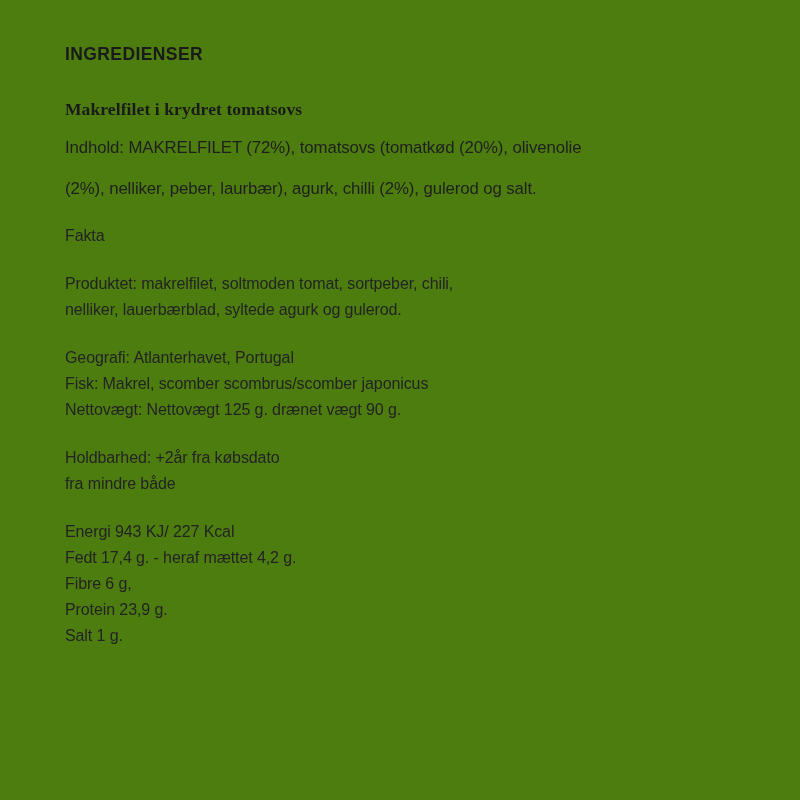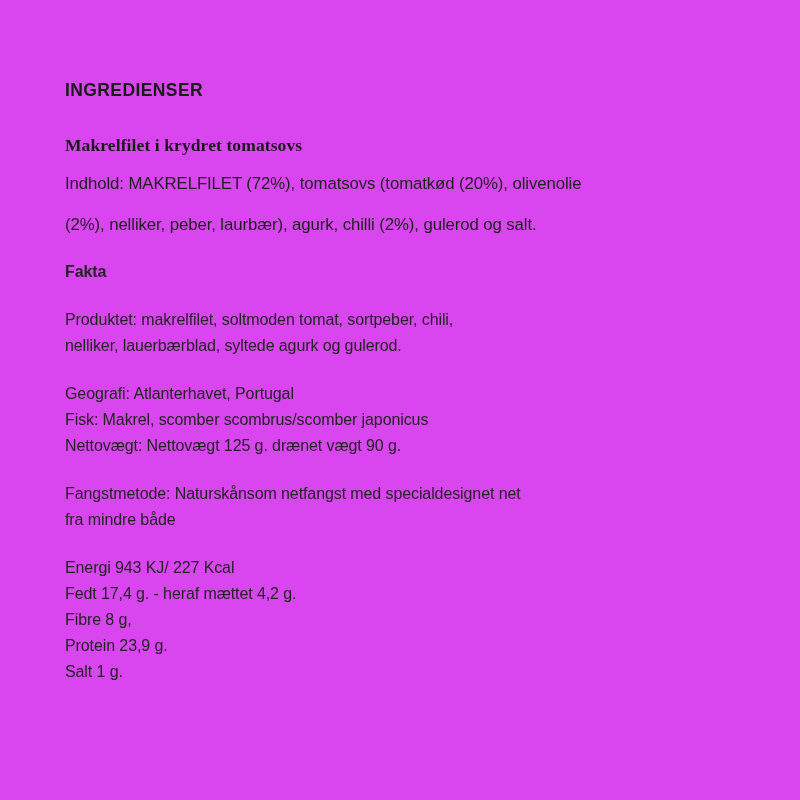--- a/index.html
+++ b/index.html
@@ -8,23 +8,23 @@
     background: #ffffff;
     width: 800px;
     height: 800px;
     overflow: hidden;
     font-family: "Liberation Sans", "DejaVu Sans", sans-serif;
   }
   .page {
     position: relative;
     width: 800px;
     height: 800px;
-    background: #d946ef;
+    background: #4d7c0f;
     box-sizing: border-box;
-    padding: 80px 64px 0 65px;
+    padding: 44px 64px 0 65px;
   }
   .page-heading {
     font-size: 17.5px;
     font-weight: 700;
     letter-spacing: 0.4px;
     color: #1a1a1a;
     line-height: 21px;
     margin: 0 0 34px 0;
   }
   .product-title {
@@ -43,21 +43,21 @@
     font-size: 16.8px;
     font-weight: 400;
     letter-spacing: -0.1px;
     color: #1f1f1f;
     line-height: 26px;
     white-space: nowrap;
     margin-top: 15px;
   }
   .fakta-heading {
     font-size: 16px;
-    font-weight: 700;
+    font-weight: 400;
     color: #232323;
     line-height: 26px;
     margin: 21px 0 0 0;
     letter-spacing: -0.1px;
   }
   .block {
     margin: 22px 0 0 0;
   }
   .block .line {
     font-size: 16px;
@@ -90,25 +90,25 @@
     <div class="line">nelliker, lauerbærblad, syltede agurk og gulerod.</div>
   </div>
 
   <div class="block">
     <div class="line">Geografi: Atlanterhavet, Portugal</div>
     <div class="line">Fisk: Makrel, scomber scombrus/scomber japonicus</div>
     <div class="line">Nettovægt: Nettovægt 125 g. drænet vægt 90 g.</div>
   </div>
 
   <div class="block">
-    <div class="line">Fangstmetode: Naturskånsom netfangst med specialdesignet net</div>
+    <div class="line">Holdbarhed: +2år fra købsdato</div>
     <div class="line">fra mindre både</div>
   </div>
 
   <div class="block">
     <div class="line">Energi 943 KJ/ 227 Kcal</div>
     <div class="line">Fedt 17,4 g. - heraf mættet 4,2 g.</div>
-    <div class="line">Fibre 8 g,</div>
+    <div class="line">Fibre 6 g,</div>
     <div class="line">Protein 23,9 g.</div>
     <div class="line">Salt 1 g.</div>
   </div>
 
 </div>
 
 </body></html>

